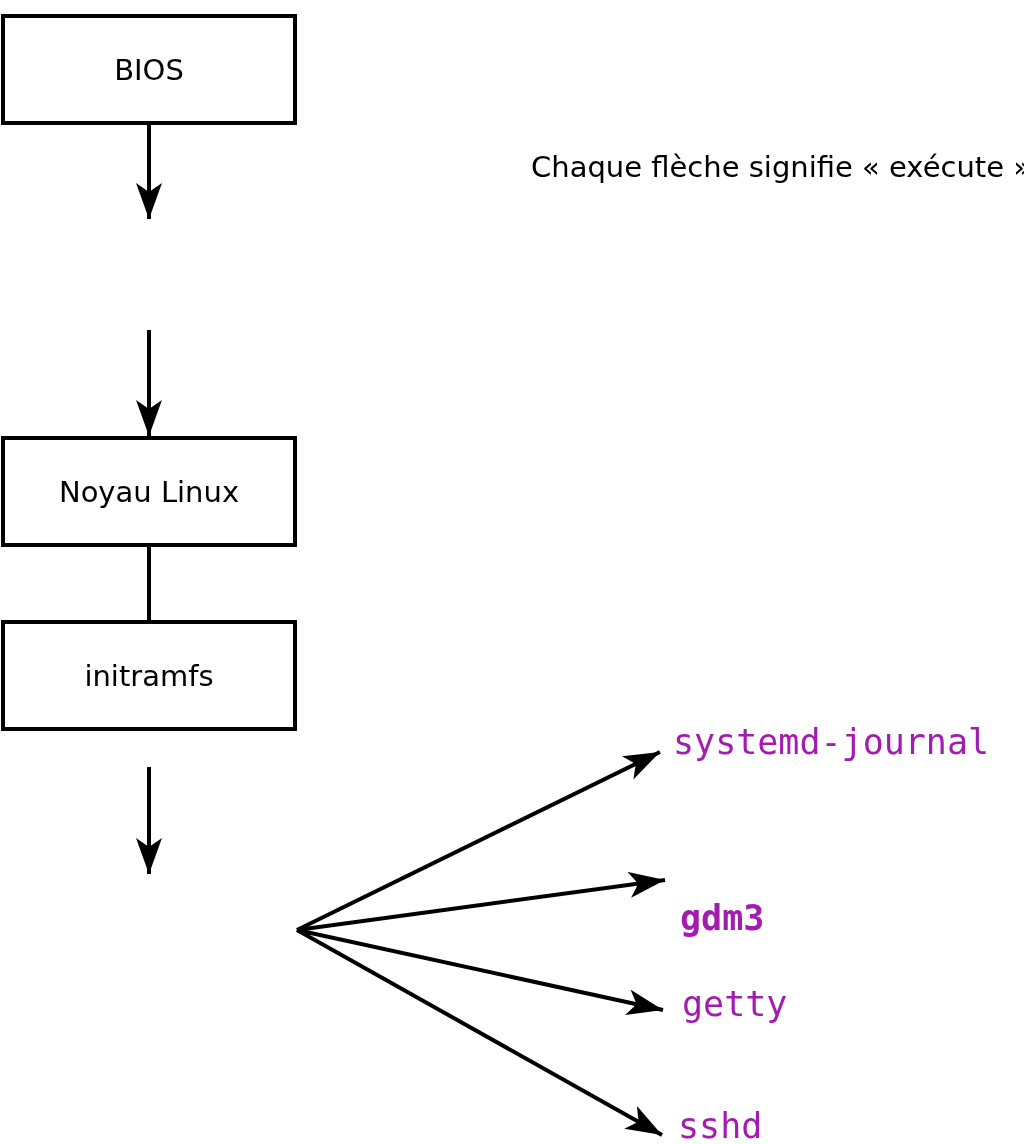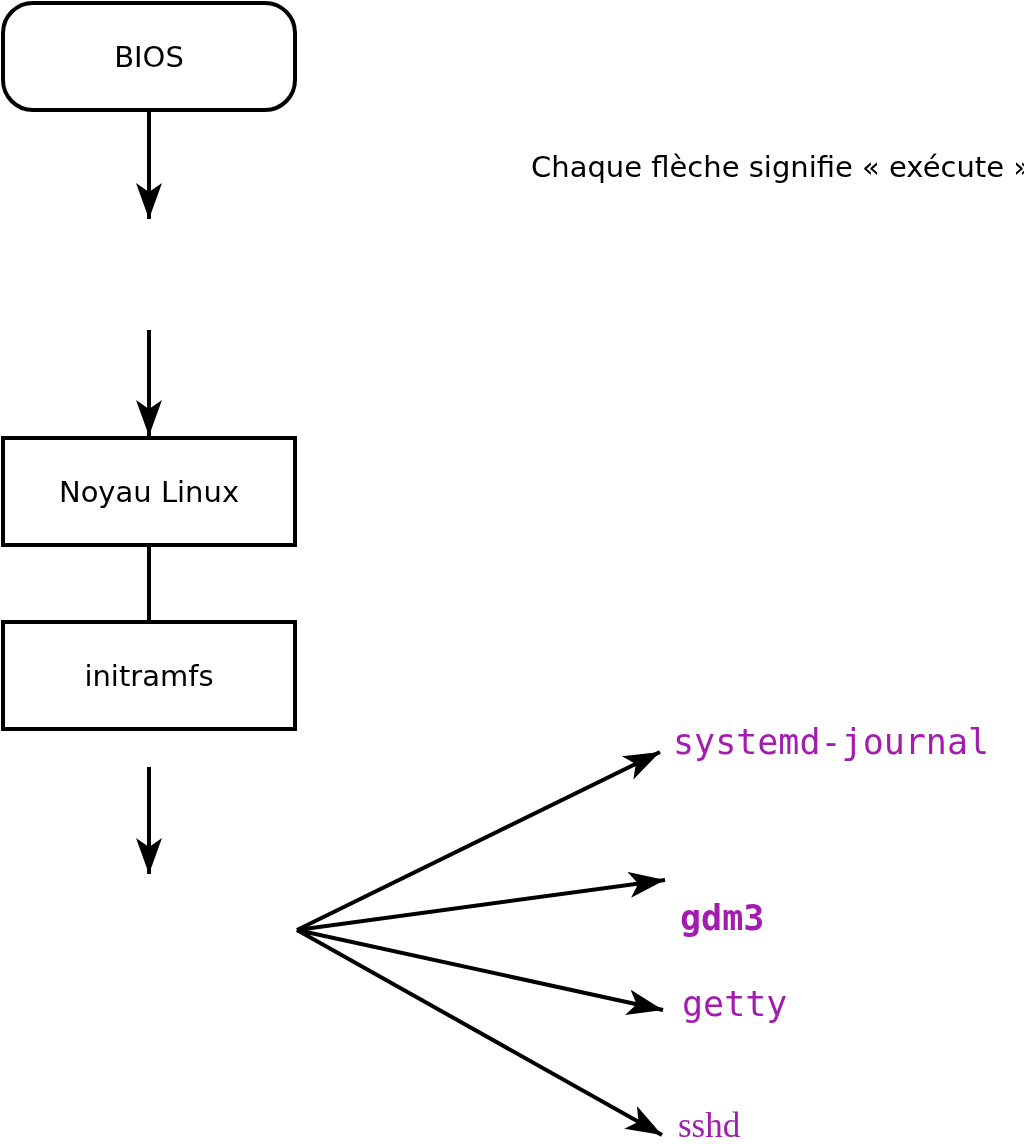--- a/index.html
+++ b/index.html
@@ -29,21 +29,21 @@
     align-items: center;
     justify-content: center;
   }
   .node-label {
     font-size: 29px;
     line-height: 36px;
     text-align: left;
     white-space: pre-line;
     color: #000000;
   }
-  #node-bios       { top: 1px; border-radius: 32px;   }
+  #node-bios       { top: 14px;   }
   #node-bootloader { top: 219px; }
   #node-kernel     { top: 436px; }
   #node-initramfs  { top: 620px; }
   #node-systemd    { top: 874px; }
   .caption {
     position: absolute;
     left: 531px;
     top: 150px;
     font-size: 29px;
     line-height: 35px;
@@ -54,21 +54,21 @@
     position: absolute;
     font-family: "DejaVu Sans Mono", monospace;
     font-size: 35px;
     line-height: 28px;
     white-space: nowrap;
     color: #a21caf;
   }
   #proc-journal { left: 673px; top: 728px; }
   #proc-gdm3    { left: 680px; top: 904px; font-weight: bold; }
   #proc-getty   { left: 682px; top: 990px; }
-  #proc-sshd    { left: 678px; top: 1112px; font-family: Liberation Serif, serif; }
+  #proc-sshd    { left: 678px; top: 1112px; }
 </style>
 </head>
 <body>
 
 <div id="canvas">
 
   <svg id="arrows" viewBox="0 0 1024 1144" xmlns="http://www.w3.org/2000/svg">
     <defs>
       <marker id="arrowhead" markerUnits="userSpaceOnUse" markerWidth="40" markerHeight="28" refX="36" refY="13" orient="auto">
         <path d="M0,0 L36,13 L0,26 L9,13 Z" fill="#000000"></path>

